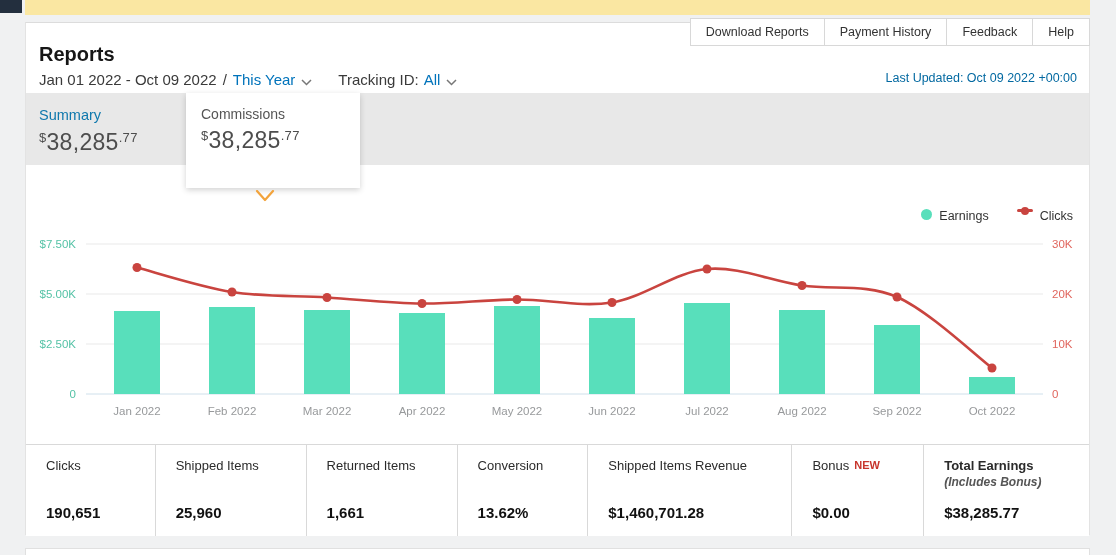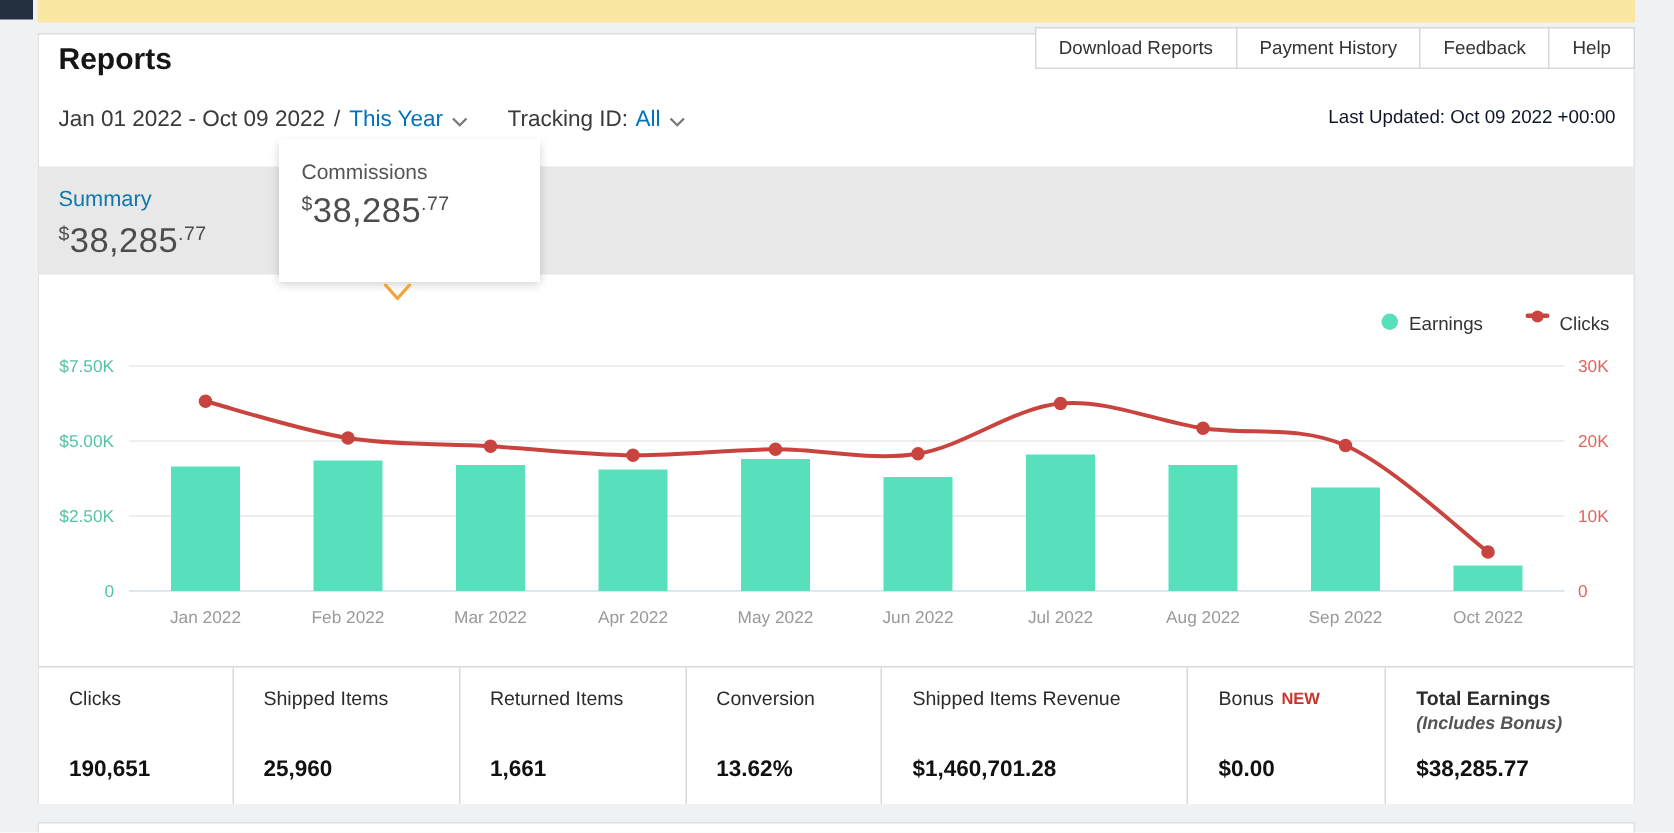--- a/index.html
+++ b/index.html
@@ -20,30 +20,30 @@
   }
 
   
   .action-tabs { position:absolute; top:18px; right:26px; display:flex; z-index:5; }
   .action-tabs button {
     background:#fff; border:1px solid #d8d8d8; margin-left:-1px;
     height:28px; padding:0 15px; font:12.5px "Liberation Sans", sans-serif;
     color:#333; cursor:pointer; white-space:nowrap;
   }
 
-  .page-title { position:absolute; left:13px; top:6px; font-size:20px; font-weight:600; color:#161616; }
+  .page-title { position:absolute; left:13px; top:20px; font-size:20px; font-weight:600; color:#161616; }
 
   .date-row { position:absolute; left:13px; top:46px; font-size:15px; color:#3a3a3a; display:flex; align-items:center; }
   .date-row .link { color:#0073bb; text-decoration:none; cursor:pointer; }
   .chev { display:inline-block; margin:3px 0 0 6px; }
   .gap { display:inline-block; width:26px; }
-  .last-updated { position:absolute; right:12px; top:48px; font-size:12.5px; color:#0f172a; }
-
-  
-  .summary-bar { position:absolute; left:0; top:70px; width:100%; height:72px; background:#e8e8e8;margin-top:18px; }
+  .last-updated { position:absolute; right:12px; top:48px; font-size:12.5px; color:#0369a1; }
+
+  
+  .summary-bar { position:absolute; left:0; top:70px; width:100%; height:72px; background:#e8e8e8; }
   .summary-block { padding:13px 0 0 13px; }
   .summary-label { font-size:14.5px; color:#0f78ad; cursor:pointer; }
   .amount { margin-top:5px; color:#4d4d4d; font-size:23px; letter-spacing:.3px; }
   .amount .sup { font-size:13px; position:relative; top:-8px; }
   .popover {
     position:absolute; left:160px; top:70px; width:174px; height:95px;
     background:#fff; box-shadow:0 2px 6px rgba(0,0,0,.18); z-index:4; cursor:pointer;
     padding:13px 0 0 15px;
   }
   .popover-label { font-size:14px; color:#555; }

